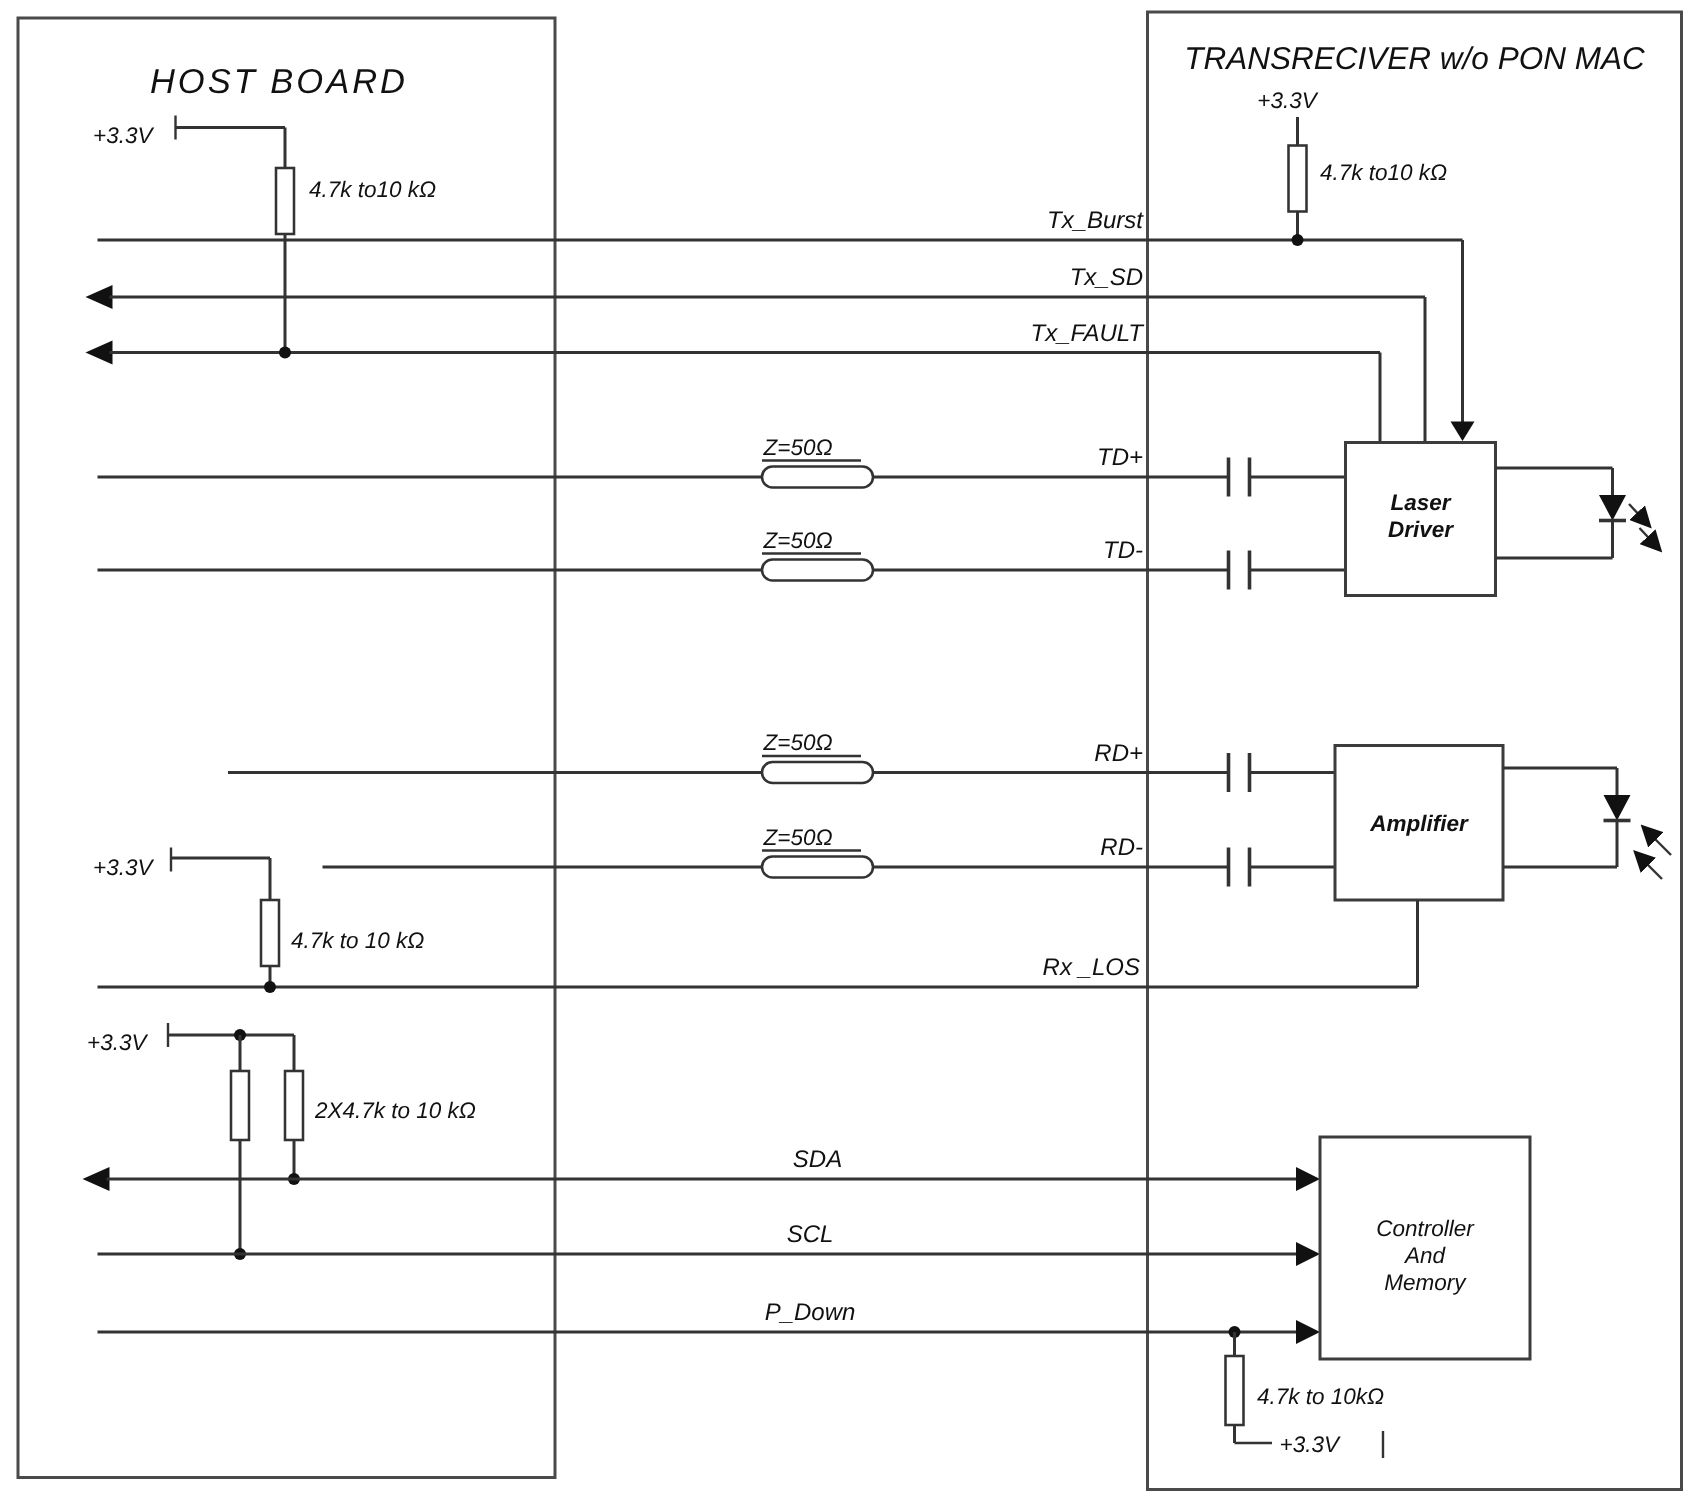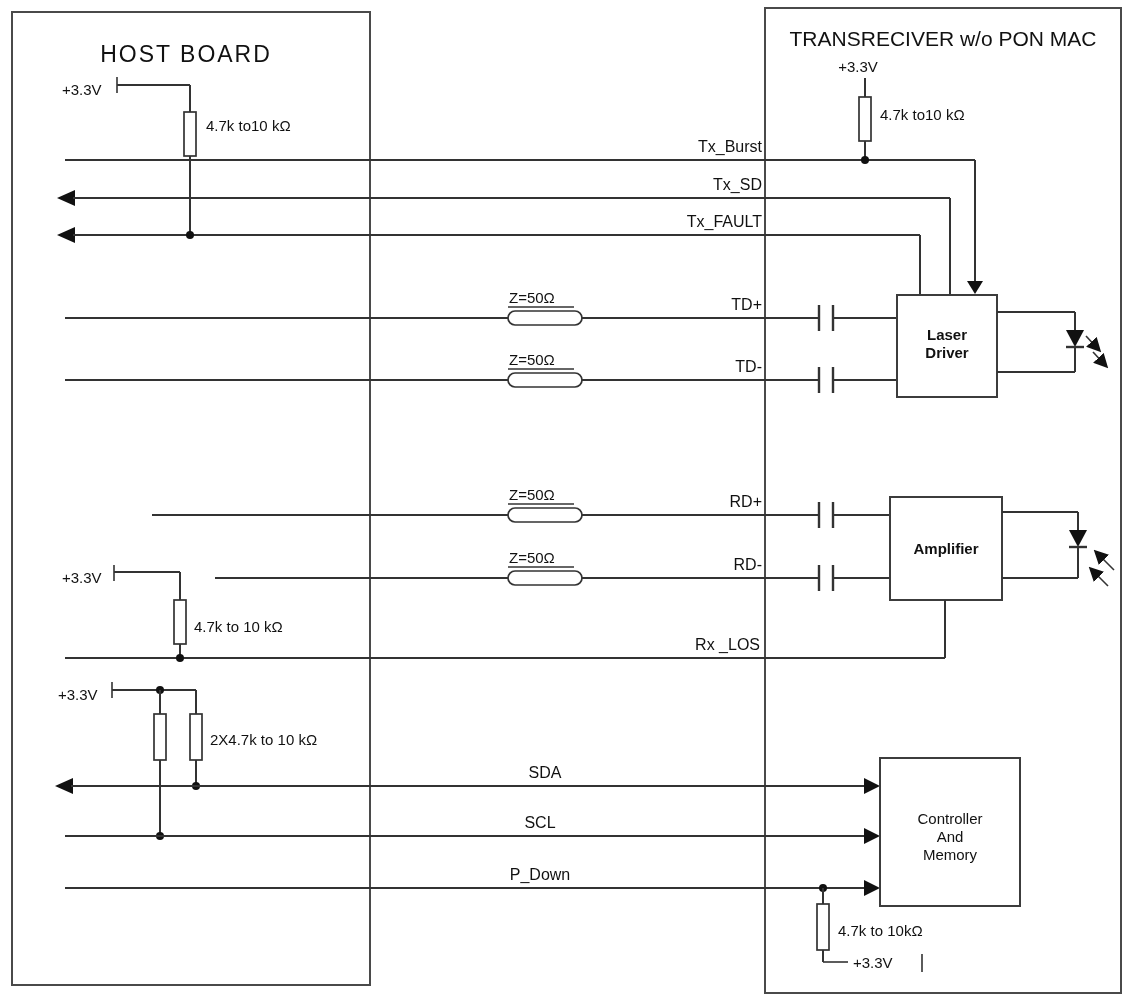--- a/index.html
+++ b/index.html
@@ -1,17 +1,17 @@
 <!DOCTYPE html>
 <html><head>
 <meta charset="utf-8">
 <style>
   html,body { margin:0; padding:0; background:#ffffff; }
   .canvas { position:relative; width:1130px; height:1005px; background:#ffffff;
-            font-family:"Liberation Sans", sans-serif; overflow:hidden; }
+            font-family:"Liberation Sans", sans-serif; overflow:hidden;font-style:italic; }
   svg text { fill:#111111; font-family:"Liberation Sans", sans-serif; }
   .wire   { stroke:#333333; stroke-width:2; fill:none; }
   .thin   { stroke:#333333; stroke-width:1.6; fill:none; }
   .box    { stroke:#4a4a4a; stroke-width:2; fill:none; }
   .block  { stroke:#3c3c3c; stroke-width:2; fill:#ffffff; }
   .res    { stroke:#333333; stroke-width:1.7; fill:#ffffff; }
   .stadium{ stroke:#333333; stroke-width:1.7; fill:#ffffff; }
   .plate  { stroke:#333333; stroke-width:2.4; fill:none; }
   .dot    { fill:#111111; stroke:none; }
   .arrow  { fill:#111111; stroke:none; }

